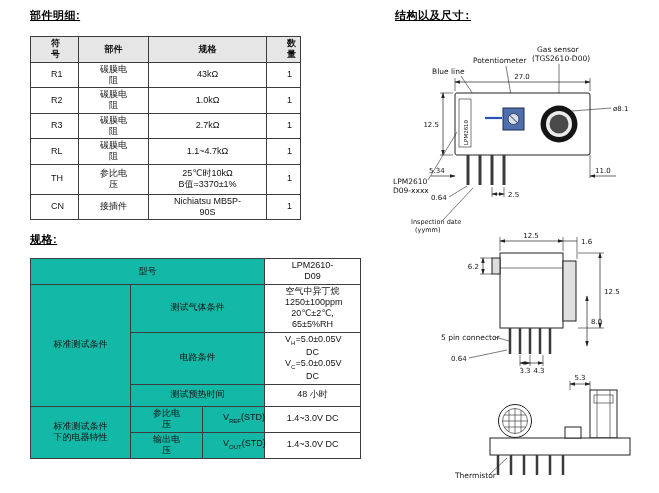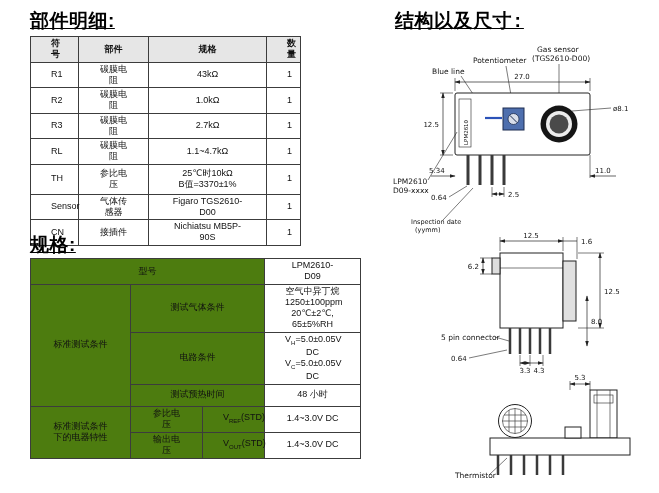--- a/index.html
+++ b/index.html
@@ -1,24 +1,24 @@
 <!DOCTYPE html>
 <html><head>
 <meta charset="utf-8">
 <style>
   * { margin:0; padding:0; box-sizing:border-box; }
   html,body { background:#fff; }
   #page { position:relative; width:659px; height:493px; background:#ffffff;
           font-family:"Liberation Sans","DejaVu Sans",sans-serif; color:#111; overflow:hidden; }
-  .title { position:absolute; font-size:19px; font-weight:bold; color:#000;
+  .title { position:absolute; font-size:11px; font-weight:bold; color:#000;
            text-decoration:underline; letter-spacing:.5px; }
   table { border-collapse:collapse; position:absolute; table-layout:fixed; background:#fff; }
   td { border:1px solid #3c3c3c; font-size:9px; text-align:center; vertical-align:middle;
        padding:1px 20px; line-height:1.25; color:#111; }
-  .shade { background:#4d7c0f; }
+  .shade { background:#14b8a6; }
   .head td { background:#e6e6e6; font-weight:bold; }
   .pre { white-space:pre-line;margin-top:40px; }
   tr.h19 { height:19px; } tr.h20 { height:20px; } tr.h22 { height:22px; }
   tr.h26 { height:26px; } tr.h30 { height:30px; } tr.h34 { height:34px;margin-top:19px; } tr.h48 { height:48px; }
   sub { font-size:6px; }
   #drawing { position:absolute; left:385px; top:28px; }
   #drawing text { font-family:"DejaVu Sans",sans-serif; font-size:7px; fill:#111; }
   #drawing .lb { font-size:7.5px; }
   #drawing .t6 { font-size:5.5px; }
   #drawing .t65 { font-size:6.5px; }
@@ -74,26 +74,20 @@
       <td>1</td>
     </tr>
     <tr class="h30">
       <td>TH</td>
       <td>参比电压</td>
       <td class="pre">25℃时10kΩ
 B值=3370±1%</td>
       <td>1</td>
     </tr>
     <tr class="h19">
-      <td>Sensor</td>
-      <td>气体传感器</td>
-      <td class="pre">Figaro TGS2610-D00</td>
-      <td>1</td>
-    </tr>
-    <tr class="h19">
       <td>CN</td>
       <td>接插件</td>
       <td class="pre">Nichiatsu MB5P-90S</td>
       <td>1</td>
     </tr>
   </tbody>
     </table>
 
   <div class="title" style="left:30px; top:232px;">规格:</div>
 

